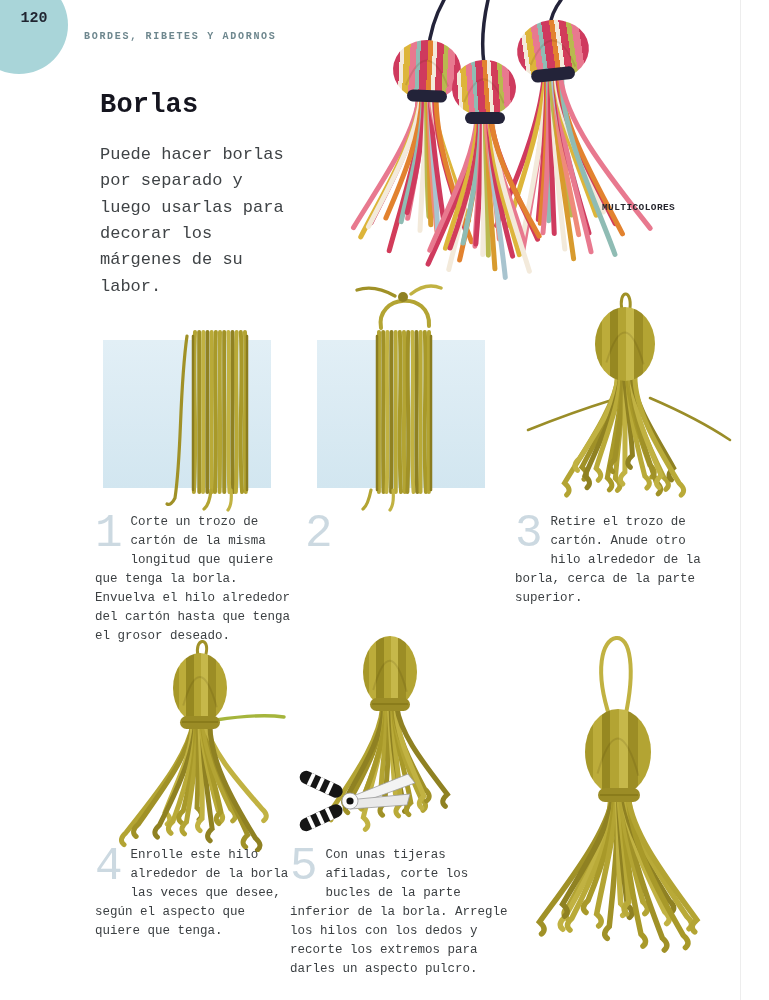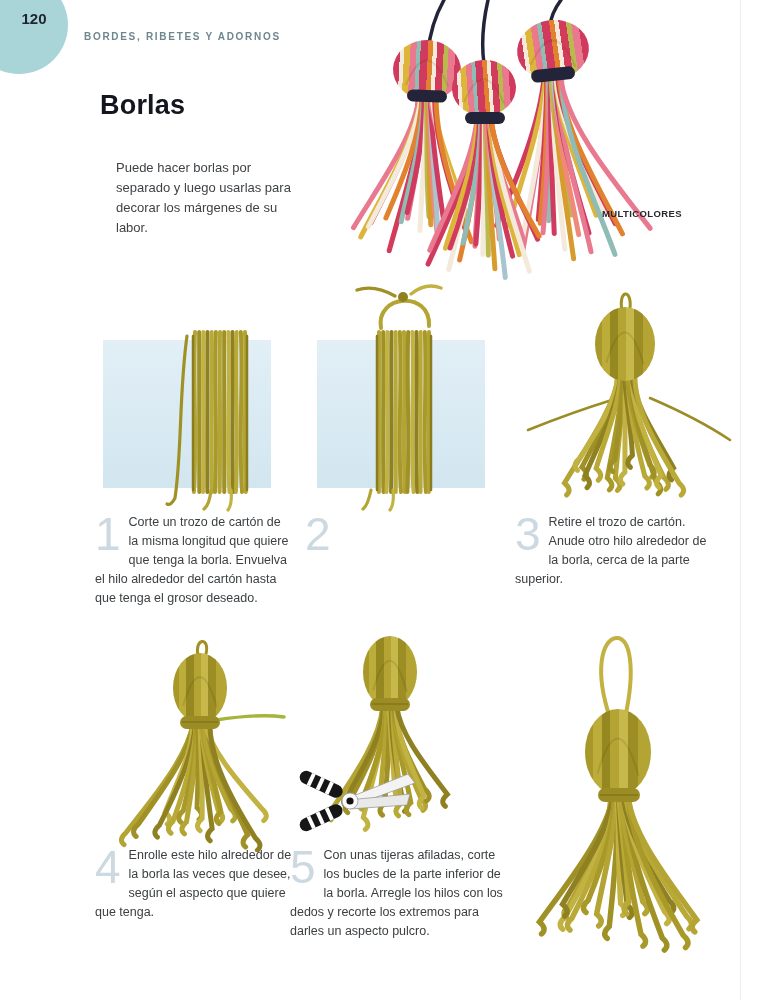--- a/index.html
+++ b/index.html
@@ -1,29 +1,29 @@
 <!DOCTYPE html>
 <html><head>
 <meta charset="utf-8">
 <style>
   html,body{margin:0;padding:0;background:#ffffff;}
   .page{position:relative;width:769px;height:1000px;background:#ffffff;overflow:hidden;
-        font-family:Liberation Sans, sans-serif;color:#3f4346;}
+        font-family:Liberation Mono, monospace;color:#3f4346;}
   .page-edge{position:absolute;top:0;right:28px;width:1px;height:100%;background:#ededed;}
   .badge{position:absolute;left:-30px;top:-24px;width:98px;height:98px;border-radius:50%;
          background:#a9d5d9;display:flex;align-items:center;justify-content:center;}
   .badge span{padding-left:30px;padding-bottom:14px;font-size:15px;font-weight:bold;color:#1f2430;}
   .section-title{position:absolute;left:84px;top:31px;font-size:10px;font-weight:bold;
          letter-spacing:1.7px;color:#6e878e;}
   .title{position:absolute;left:100px;top:90px;margin:0;font-size:27px;font-weight:bold;
          color:#15151f;letter-spacing:0.2px;}
-  .intro{position:absolute;left:100px;top:142px;width:192px;margin:16px;font-size:13px;
+  .intro{position:absolute;left:100px;top:142px;width:192px;margin:0;font-size:17px;
          line-height:1.55;color:#3f4346;}
   .ph{position:absolute;}
-  .caption{position:absolute;left:602px;top:208px;width:114px;}
+  .caption{position:absolute;left:602px;top:202px;width:114px;}
   .cap-title{font-size:9.5px;font-weight:bold;letter-spacing:0.4px;color:#26262e;}
   .cap-text{font-size:9.5px;line-height:1.5;color:#3a3e41;margin-top:3px;}
   .step{position:absolute;font-size:12.5px;line-height:1.52;color:#3c4043;}
   .num{float:left;font-size:46px;line-height:40px;color:#ccd9e1;margin:1px 8px 3px 0;
        font-weight:400;}
 </style>
 </head>
 <body>
 
 <div class="page">

